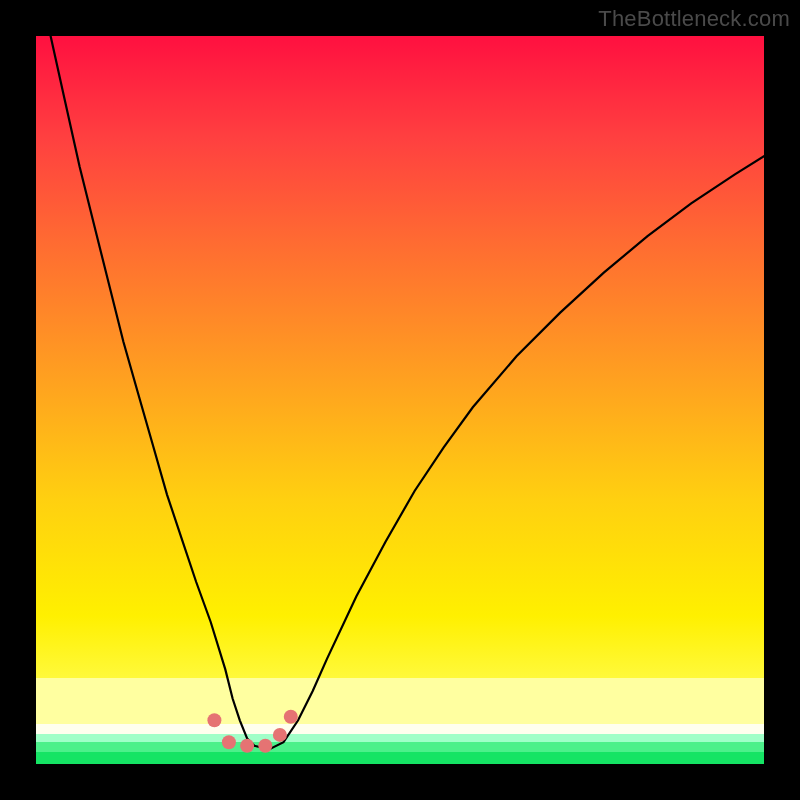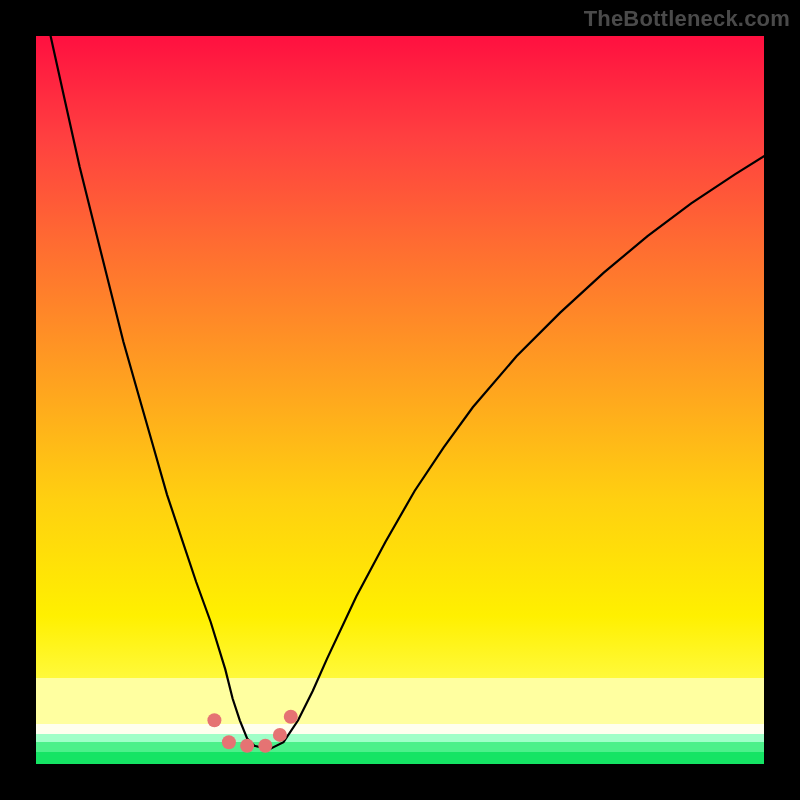--- a/index.html
+++ b/index.html
@@ -80,21 +80,21 @@
     bottom: 0;
     background: #15e464;
   }
   .watermark {
     position: absolute;
     top: 6px;
     right: 10px;
     color: #4a4a4a;
     font-size: 22px;
     letter-spacing: 0.2px;
-    font-weight: 700;
+    font-weight: 400;
   }
   svg.curve {
     position: absolute;
     left: 0;
     top: 0;
     width: 100%;
     height: 100%;
     pointer-events: none;
   }
 </style>

